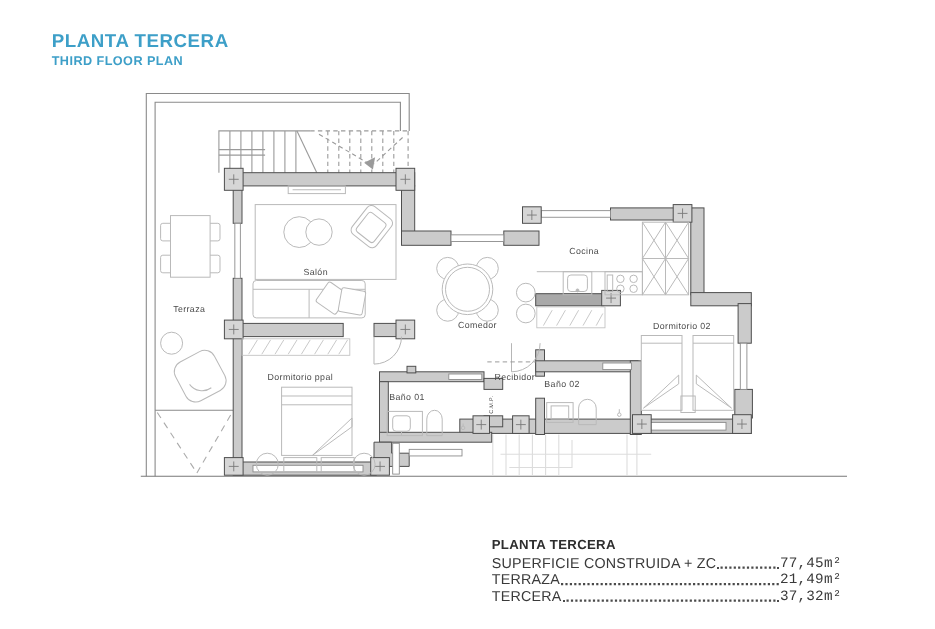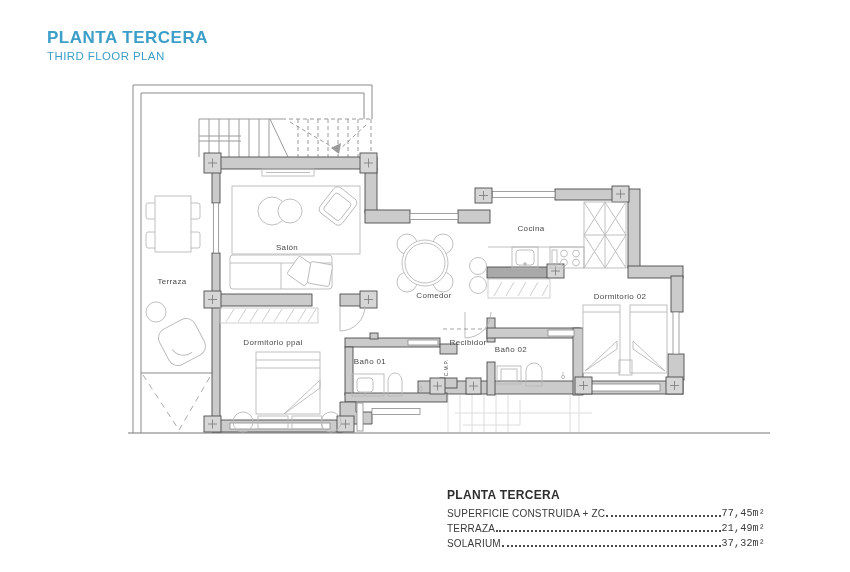--- a/index.html
+++ b/index.html
@@ -1,24 +1,24 @@
 <!DOCTYPE html>
 <html><head>
 <meta charset="utf-8">
 <style>
   html,body{margin:0;padding:0;background:#ffffff;}
   .page{position:relative;width:850px;height:572px;background:#ffffff;overflow:hidden;
         font-family:"Liberation Sans", sans-serif;}
   .title-block{position:absolute;left:47px;top:28px;line-height:1.15;}
   .title-main{font-size:17px;font-weight:bold;color:#3d9fc8;letter-spacing:.5px;}
-  .title-sub{font-size:11.5px;font-weight:normal;color:#3d9fc8;letter-spacing:.4px;margin-top:2px;}
+  .title-sub{font-size:11.5px;font-weight:bold;color:#3d9fc8;letter-spacing:.4px;margin-top:2px;}
   .plan-svg{position:absolute;left:0;top:0;}
   .legend{position:absolute;left:447px;top:488px;width:318px;color:#3a3a3a;}
   .legend-heading{font-size:12px;font-weight:bold;letter-spacing:.3px;margin-bottom:2px;color:#2e2e2e;}
-  .legend-row{display:flex;align-items:flex-end;font-size:10px;height:15px;letter-spacing:.2px;}
+  .legend-row{display:flex;align-items:flex-end;font-size:13px;height:15px;letter-spacing:.2px;}
   .legend-label{white-space:nowrap;}
   .legend-dots{flex:1;border-bottom:2px dotted #4a4a4a;margin:0 1px 2px 1px;height:1px;}
   .legend-value{white-space:nowrap;font-family:Liberation Mono, monospace;}
   svg text{font-family:"Liberation Sans", sans-serif;fill:#4a4a4a;}
   .room-label{font-size:8px;letter-spacing:.35px;}
   .cmp-label{font-size:5px;letter-spacing:.3px;}
 </style>
 </head>
 <body>
 
@@ -309,19 +309,19 @@
       <span class="legend-label">SUPERFICIE CONSTRUIDA + ZC</span>
       <span class="legend-dots"></span>
       <span class="legend-value">77,45m²</span>
     </div>
     <div class="legend-row">
       <span class="legend-label">TERRAZA</span>
       <span class="legend-dots"></span>
       <span class="legend-value">21,49m²</span>
     </div>
     <div class="legend-row">
-      <span class="legend-label">SOLARIUM</span>
+      <span class="legend-label">TERCERA</span>
       <span class="legend-dots"></span>
       <span class="legend-value">37,32m²</span>
     </div>
   </div>
 
 </div>
 
 </body></html>

